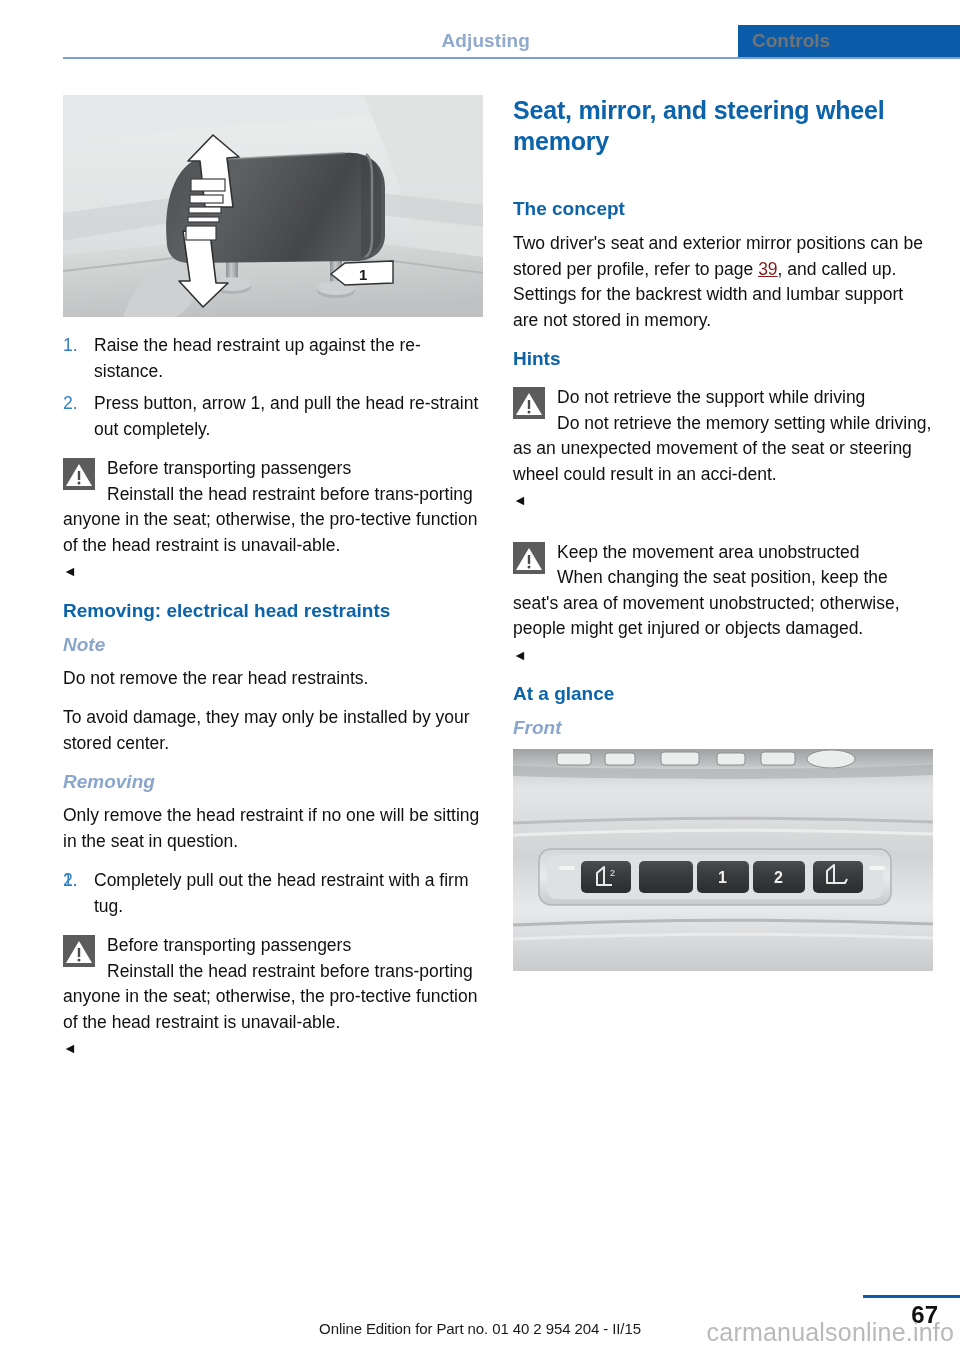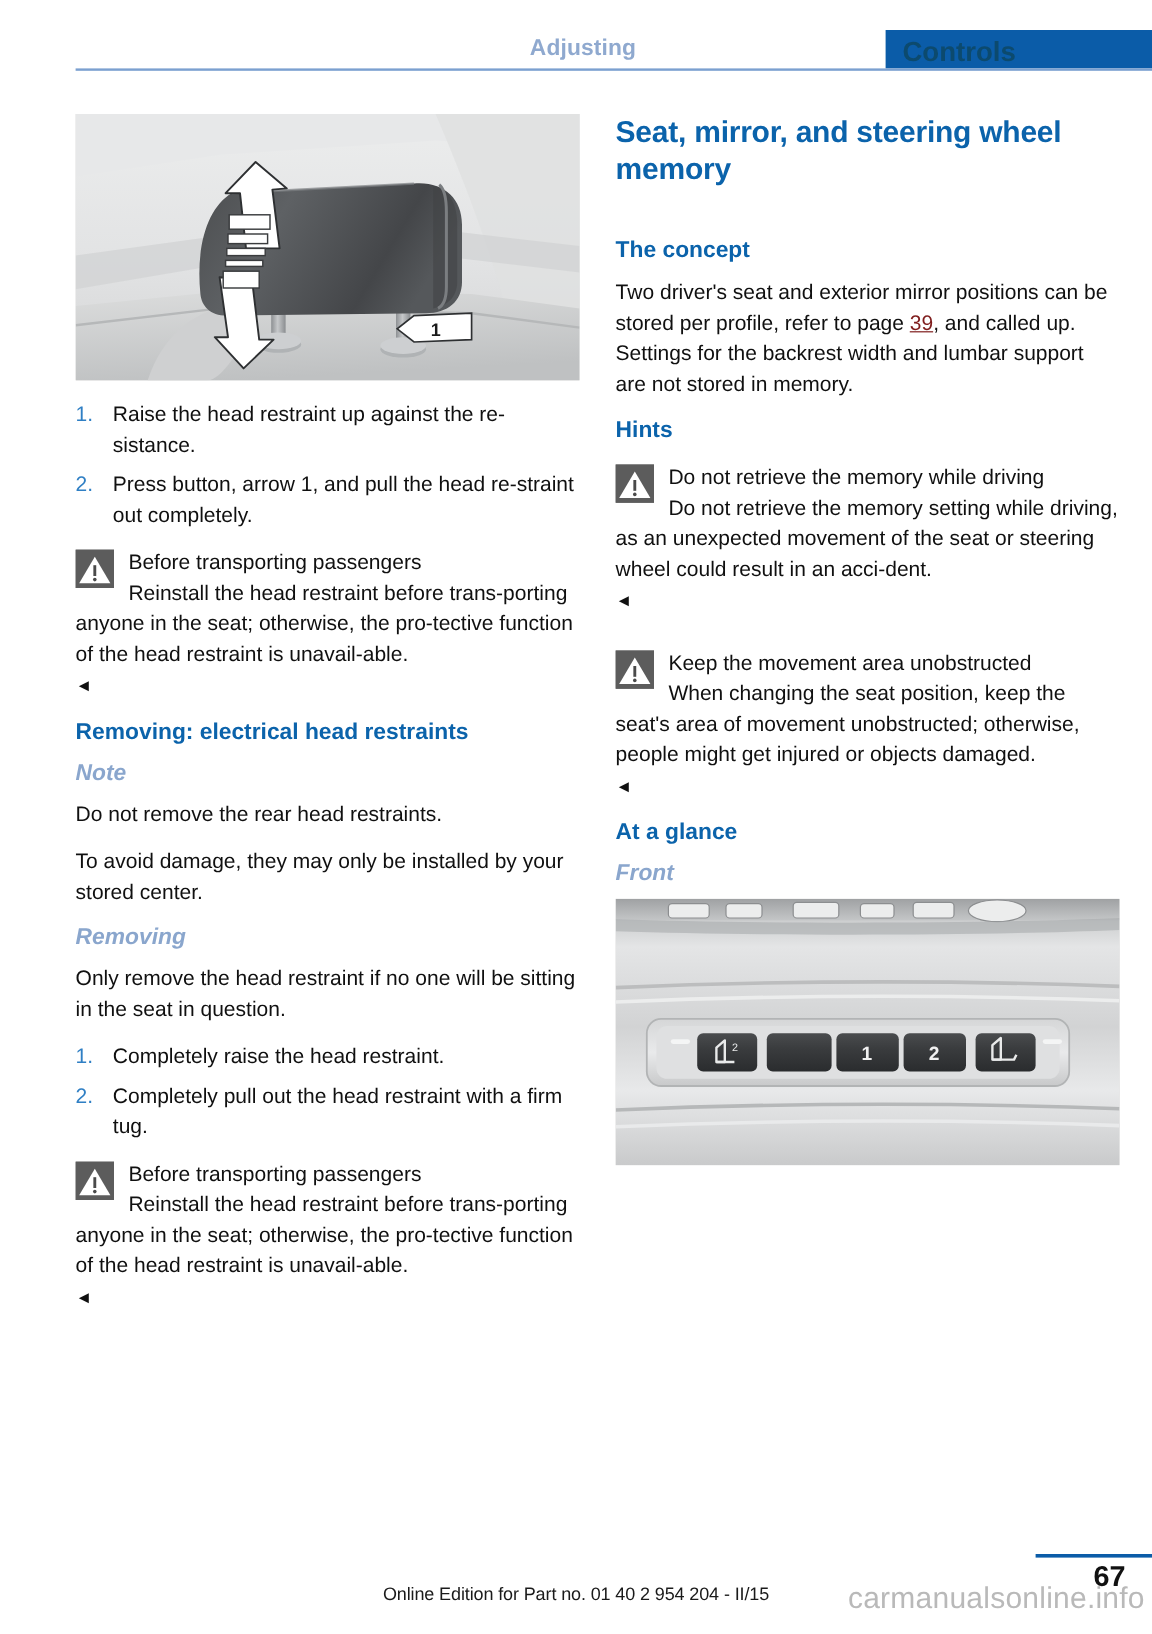--- a/index.html
+++ b/index.html
@@ -33,23 +33,23 @@
     right: 240px; top: 30px;
     font-size: 19px;
     font-weight: bold;
     color: #8fa9cf;
     letter-spacing: 0.1px;
     white-space: nowrap;
   }
   #header-chapter-label {
     position: absolute;
     left: 752px; top: 30px;
-    font-size: 23px;
-    font-weight: bold;
-    color: #0c4a6e;
+    font-size: 19px;
+    font-weight: bold;
+    color: #737373;
     white-space: nowrap;
   }
   #header-rule {
     position: absolute;
     left: 63px; top: 57px;
     width: 897px; height: 2px;
     background: #7ba0d0;
   }
 
   
@@ -304,21 +304,20 @@
   <h3 class="doc-h3 sp-before-h3">Note</h3>
   <p class="body">Do not remove the rear head restraints.</p>
   <p class="body">To avoid damage, they may only be installed by your stored center.</p>
 
   <h3 class="doc-h3 sp-before-h3">Removing</h3>
   <p class="body">Only remove the head restraint if no one will be sitting in the seat in question.</p>
 
   <ol class="steps">
     <li>
       <span class="num">1.</span>
-      <span>Completely raise the head restraint.</span>
     </li>
     <li>
       <span class="num">2.</span>
       <span>Completely pull out the head restraint with a firm tug.</span>
     </li>
   </ol>
 
   <div class="warn">
     <span class="warn-icon">
       <svg width="32" height="32" viewBox="0 0 32 32">
@@ -345,21 +344,21 @@
 
   <div class="warn">
     <span class="warn-icon">
       <svg width="32" height="32" viewBox="0 0 32 32">
         <rect width="32" height="32" fill="#5c5c5c"></rect>
         <path d="M16 6 L29 28 L3 28 Z" fill="#ffffff"></path>
         <rect x="14.8" y="13" width="2.4" height="9" fill="#4a4a4a"></rect>
         <circle cx="16" cy="25" r="1.5" fill="#4a4a4a"></circle>
       </svg>
     </span>
-    <span class="warn-title">Do not retrieve the memory while driving</span>
+    <span class="warn-title">Do not retrieve the support while driving</span>
     <span class="warn-text">Do not retrieve the memory setting while driving, as an unexpected movement of the seat or steering wheel could result in an acci-dent.</span><span class="endmark">◄</span>
   </div>
 
   <div class="warn" style="margin-top:26px;">
     <span class="warn-icon">
       <svg width="32" height="32" viewBox="0 0 32 32">
         <rect width="32" height="32" fill="#5c5c5c"></rect>
         <path d="M16 6 L29 28 L3 28 Z" fill="#ffffff"></path>
         <rect x="14.8" y="13" width="2.4" height="9" fill="#4a4a4a"></rect>
         <circle cx="16" cy="25" r="1.5" fill="#4a4a4a"></circle>

